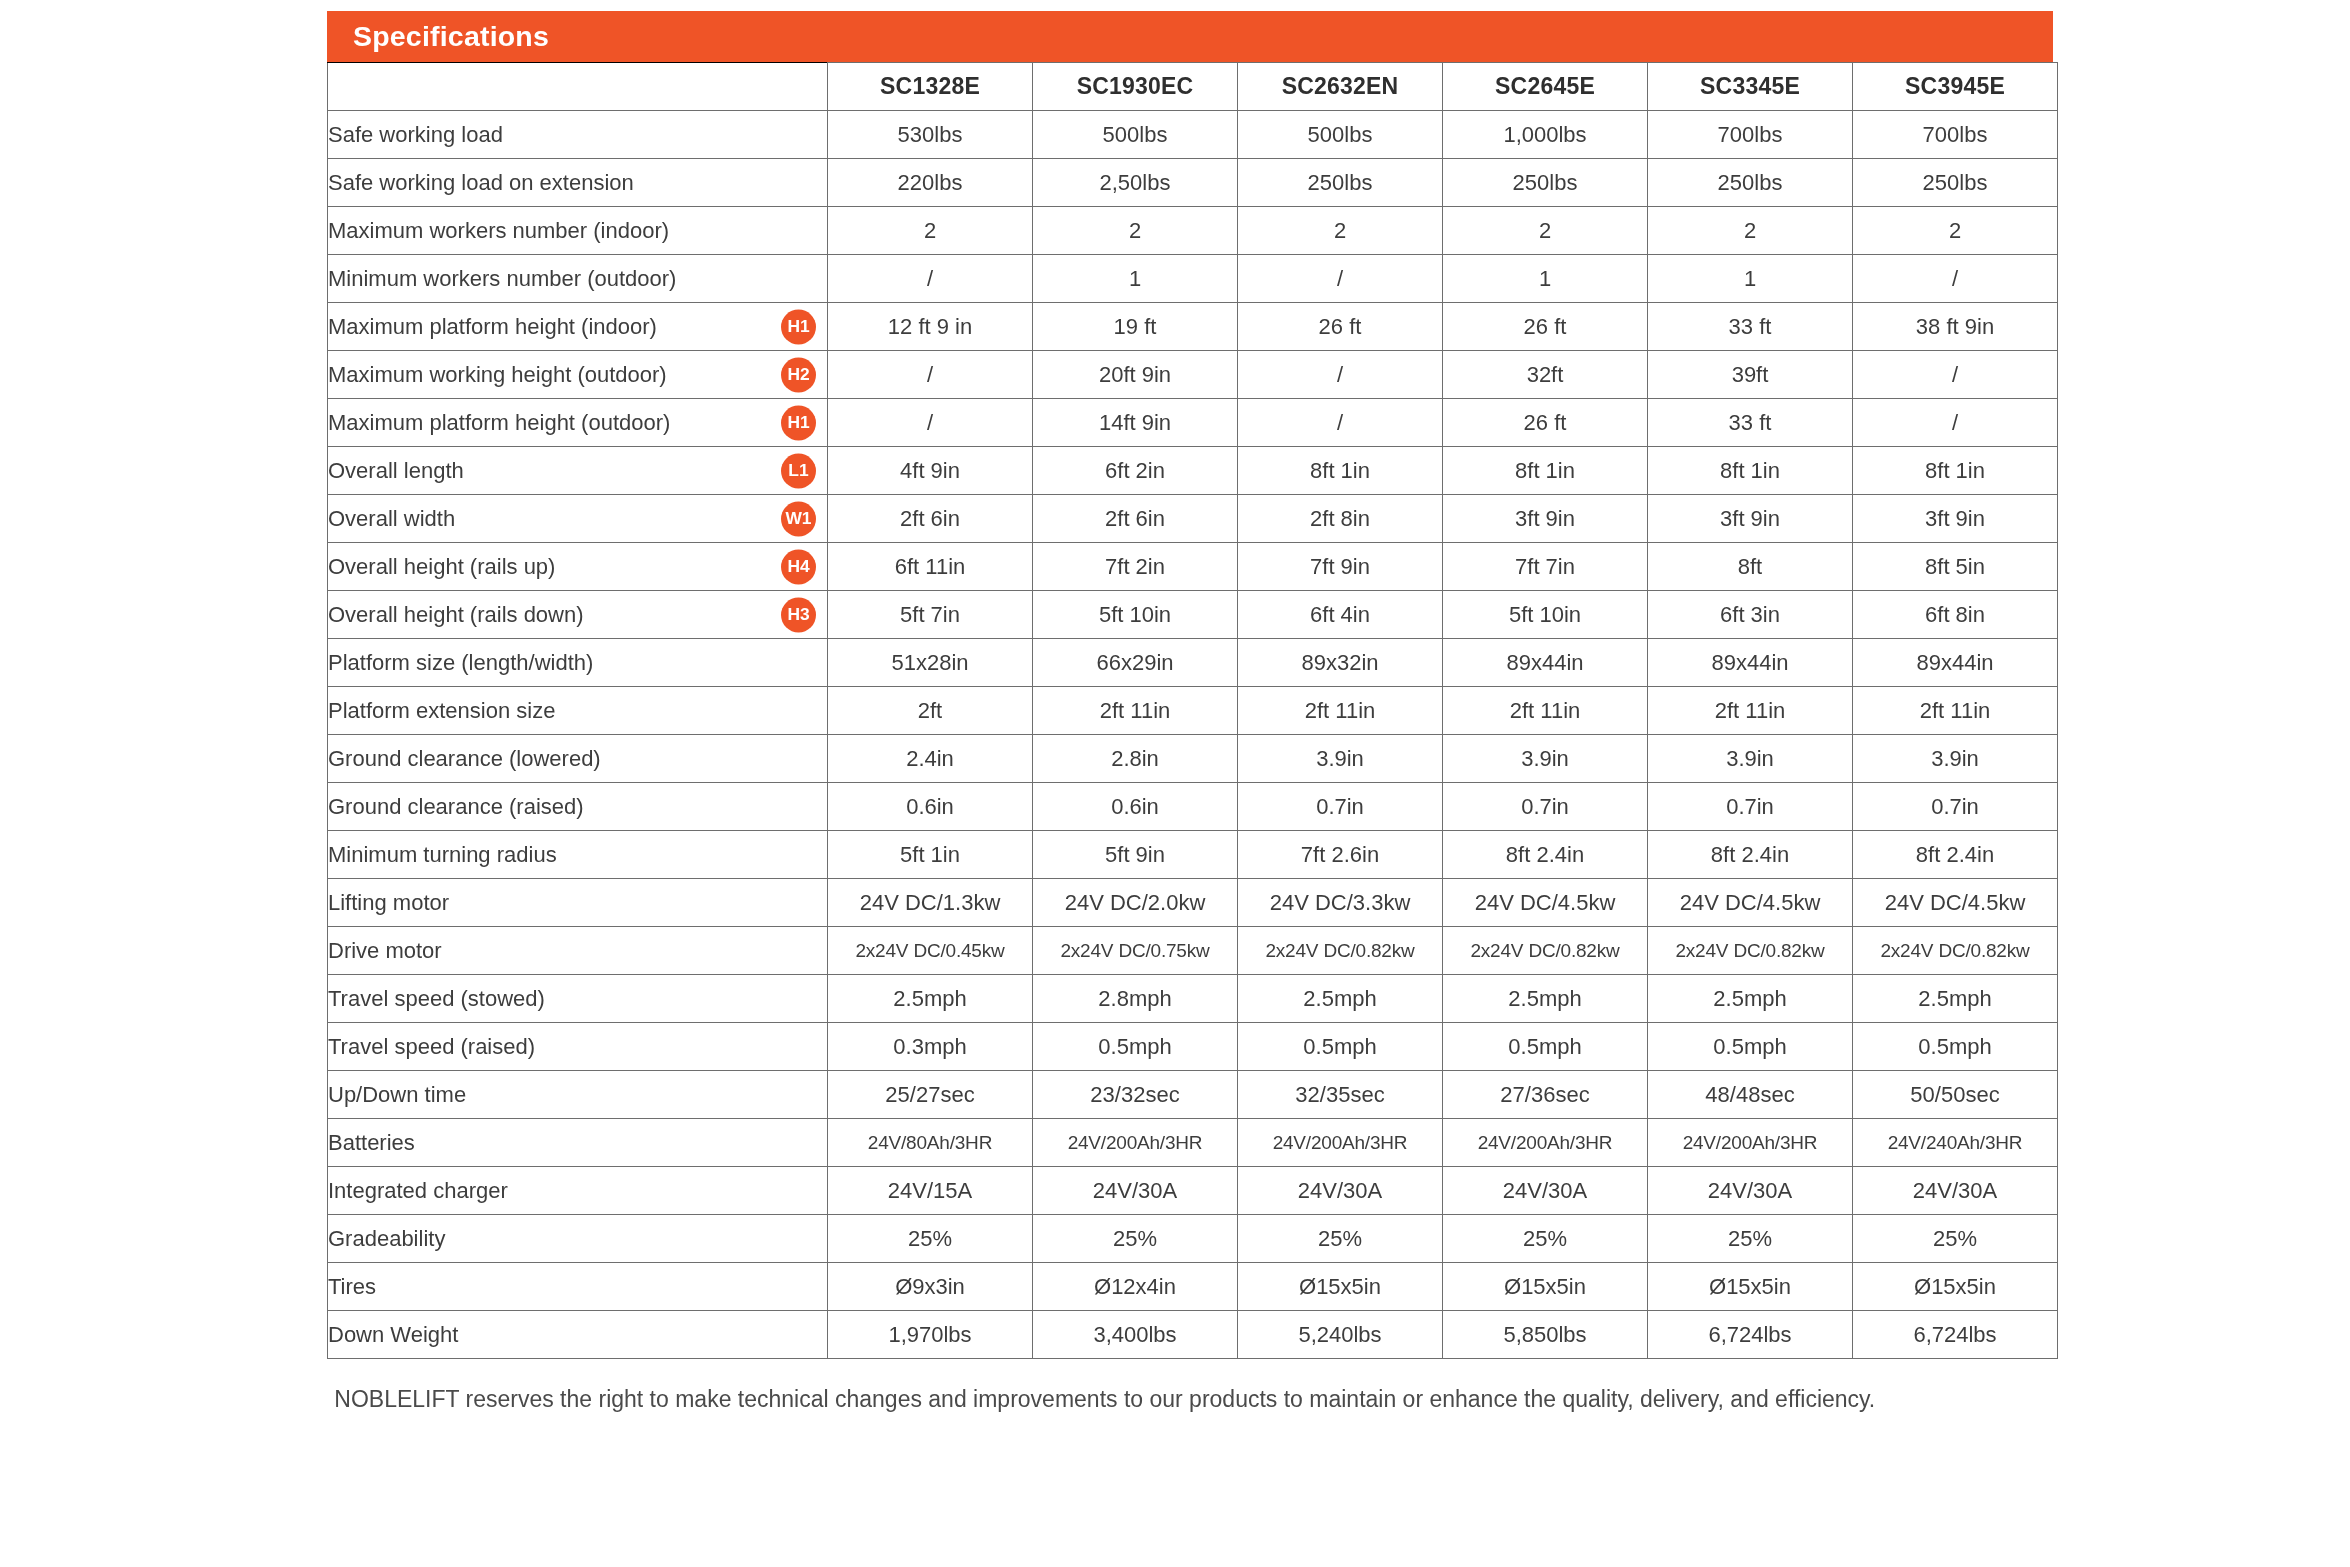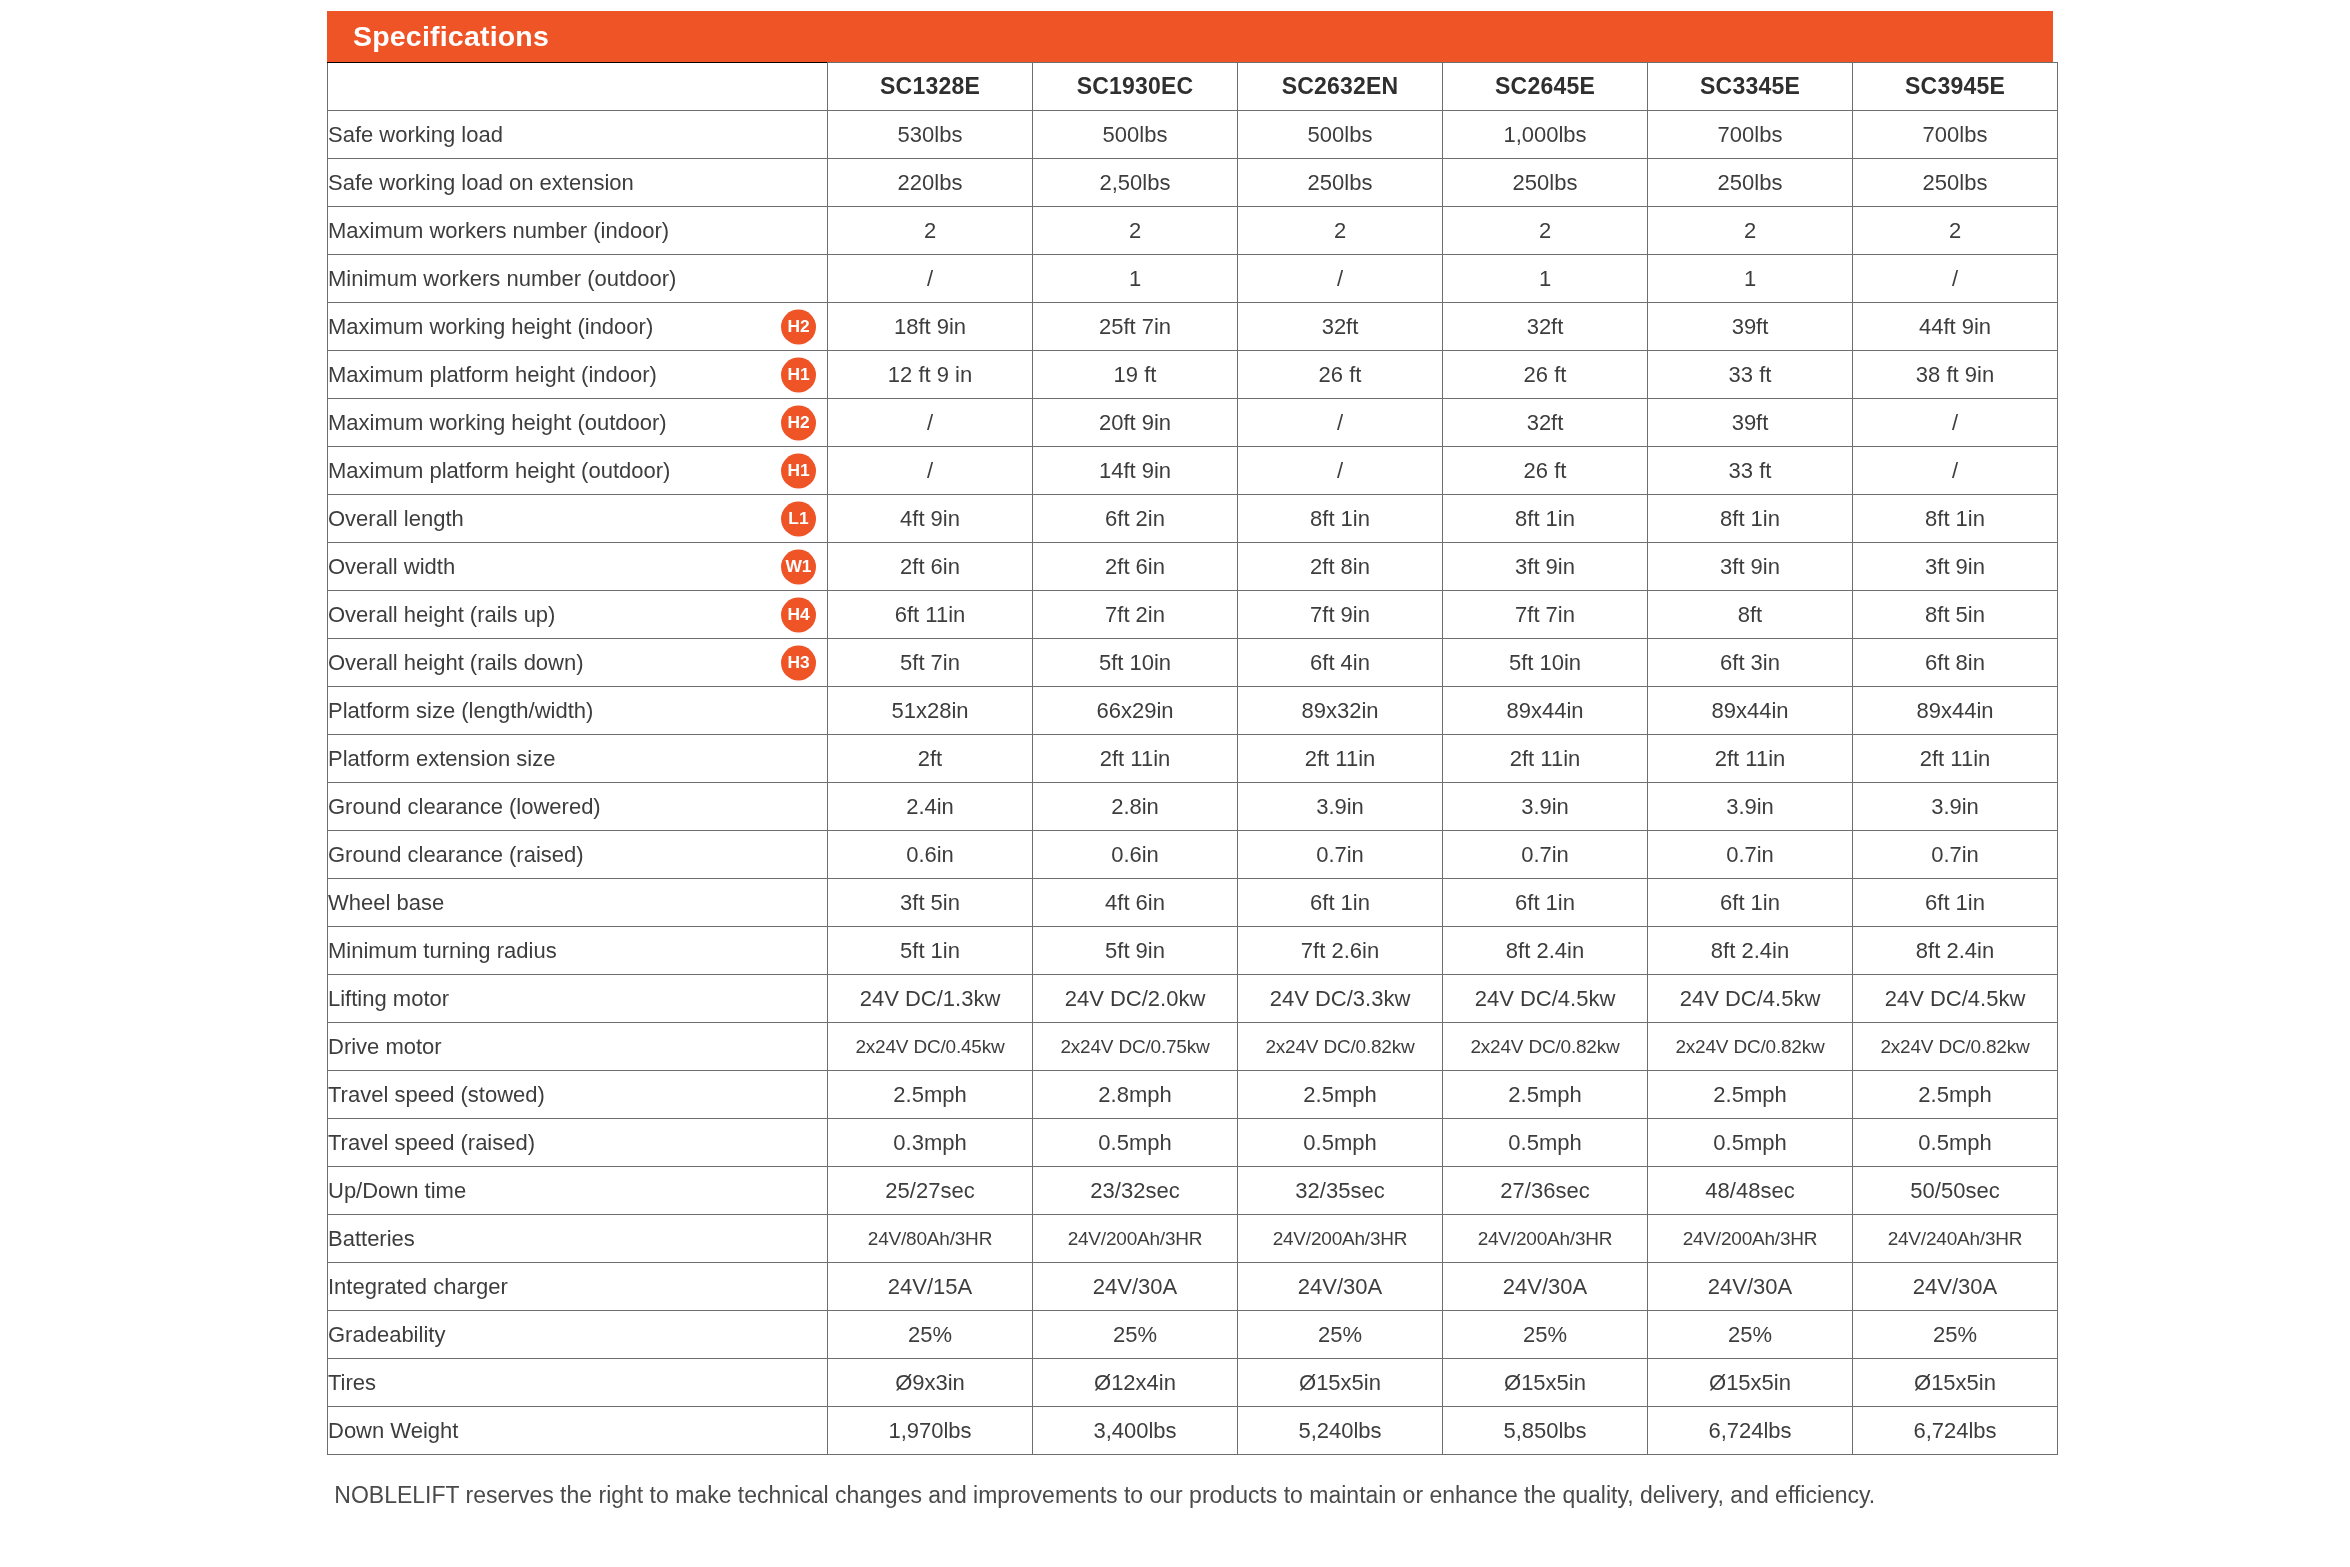--- a/index.html
+++ b/index.html
@@ -184,29 +184,20 @@
           <tr>
             <td class="label-cell"><span>Minimum workers number (outdoor)</span></td>
             <td class="val-cell">/</td>
             <td class="val-cell">1</td>
             <td class="val-cell">/</td>
             <td class="val-cell">1</td>
             <td class="val-cell">1</td>
             <td class="val-cell">/</td>
           </tr>
           <tr>
-            <td class="label-cell"><span>Maximum working height (indoor)</span><span class="dim-badge">H2</span></td>
-            <td class="val-cell">18ft 9in</td>
-            <td class="val-cell">25ft 7in</td>
-            <td class="val-cell">32ft</td>
-            <td class="val-cell">32ft</td>
-            <td class="val-cell">39ft</td>
-            <td class="val-cell">44ft 9in</td>
-          </tr>
-          <tr>
             <td class="label-cell"><span>Maximum platform height (indoor)</span><span class="dim-badge">H1</span></td>
             <td class="val-cell">12 ft 9 in</td>
             <td class="val-cell">19 ft</td>
             <td class="val-cell">26 ft</td>
             <td class="val-cell">26 ft</td>
             <td class="val-cell">33 ft</td>
             <td class="val-cell">38 ft 9in</td>
           </tr>
           <tr>
             <td class="label-cell"><span>Maximum working height (outdoor)</span><span class="dim-badge">H2</span></td>
@@ -292,29 +283,20 @@
           <tr>
             <td class="label-cell"><span>Ground clearance (raised)</span></td>
             <td class="val-cell">0.6in</td>
             <td class="val-cell">0.6in</td>
             <td class="val-cell">0.7in</td>
             <td class="val-cell">0.7in</td>
             <td class="val-cell">0.7in</td>
             <td class="val-cell">0.7in</td>
           </tr>
           <tr>
-            <td class="label-cell"><span>Wheel base</span></td>
-            <td class="val-cell">3ft 5in</td>
-            <td class="val-cell">4ft 6in</td>
-            <td class="val-cell">6ft 1in</td>
-            <td class="val-cell">6ft 1in</td>
-            <td class="val-cell">6ft 1in</td>
-            <td class="val-cell">6ft 1in</td>
-          </tr>
-          <tr>
             <td class="label-cell"><span>Minimum turning radius</span></td>
             <td class="val-cell">5ft 1in</td>
             <td class="val-cell">5ft 9in</td>
             <td class="val-cell">7ft 2.6in</td>
             <td class="val-cell">8ft 2.4in</td>
             <td class="val-cell">8ft 2.4in</td>
             <td class="val-cell">8ft 2.4in</td>
           </tr>
           <tr>
             <td class="label-cell"><span>Lifting motor</span></td>

